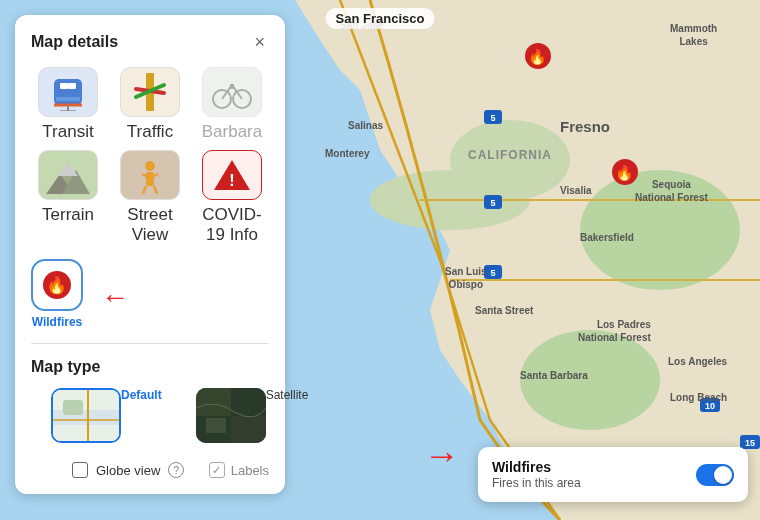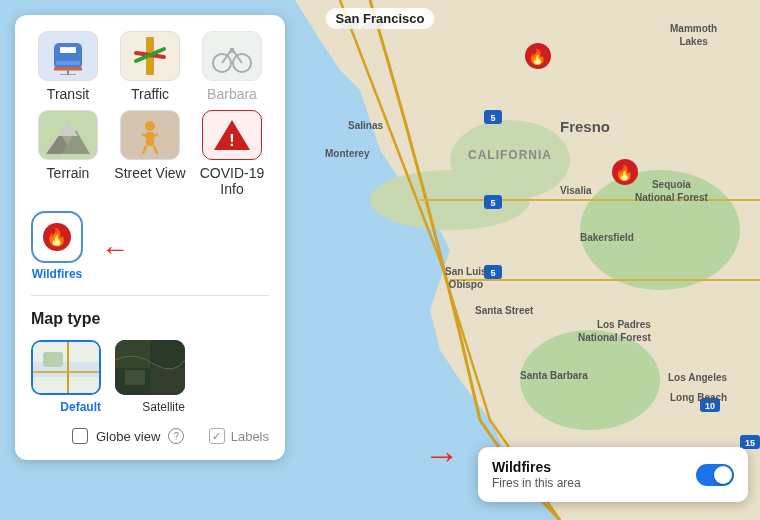--- a/index.html
+++ b/index.html
@@ -73,21 +73,21 @@
       overflow: hidden;
       border: 1px solid #ddd;
       margin-bottom: 5px;
       display: flex;
       align-items: center;
       justify-content: center;
       font-size: 22px;
     }
 
     .map-option-label {
-      font-size: 14px;
+      font-size: 17px;
       color: #333;
       text-align: center;
     }
 
     .wildfires-row {
       display: flex;
       align-items: center;
       gap: 10px;
       margin-bottom: 14px;
     }
@@ -134,23 +134,24 @@
     }
 
     .map-type-grid {
       display: flex;
       gap: 14px;
       margin-bottom: 14px;
     }
 
     .map-type-option {
       display: flex;
-      flex-direction: column;
-      align-items: flex-end;
-      cursor: pointer;
+      flex-direction: row;
+      align-items: flex-start;
+      cursor: pointer;
+      margin-left: 20px;
     }
 
     .map-type-icon {
       width: 70px;
       height: 55px;
       border-radius: 10px;
       overflow: hidden;
       margin-bottom: 5px;
     }
 
@@ -353,21 +354,21 @@
   <div class="map-label" style="top:148px; left:325px;">Monterey</div>
   <div class="map-label" style="top:118px; left:520px; font-size:15px;padding-left:40px;">Fresno</div>
   <div class="map-label" style="top:148px; left:468px; font-size:12px; font-weight:700; color:#888; letter-spacing:1px;">CALIFORNIA</div>
   <div class="map-label" style="top:185px; left:560px;">Visalia</div>
   <div class="map-label" style="top:178px; left:635px; text-align:center; line-height:1.3;">Sequoia<br>National Forest</div>
   <div class="map-label" style="top:232px; left:580px;">Bakersfield</div>
   <div class="map-label" style="top:265px; left:445px; text-align:center; line-height:1.3;">San Luis<br>Obispo</div>
   <div class="map-label" style="top:305px; left:475px;">Santa Street</div>
   <div class="map-label" style="top:318px; left:578px; text-align:right; line-height:1.3;">Los Padres<br>National Forest</div>
   <div class="map-label" style="top:370px; left:520px;">Santa Barbara</div>
-  <div class="map-label" style="top:372px; left:668px;">Los Angeles</div>
+  <div class="map-label" style="top:356px; left:668px;">Los Angeles</div>
   <div class="map-label" style="top:392px; left:670px;">Long Beach</div>
   <div class="map-label" style="top:22px; left:670px; text-align:center; line-height:1.3;">Mammoth<br>Lakes</div>
 
   <div class="fire-marker" style="top:42px; left:524px;">
     <svg width="28" height="28" viewBox="0 0 28 28">
       <circle cx="14" cy="14" r="13" fill="#cc2020"></circle>
       <text x="14" y="20" text-anchor="middle" font-size="15">🔥</text>
     </svg>
   </div>
   <div class="fire-marker" style="top:158px; left:611px;">
@@ -384,20 +385,24 @@
   <div class="wildfire-card">
     <div class="card-text">
       <div class="card-title">Wildfires</div>
       <div class="card-subtitle">Fires in this area</div>
     </div>
     <div class="toggle"></div>
   </div>
 </div>
 
 <div class="panel">
+  <div class="panel-header">
+    <span class="panel-title">Map details</span>
+    <button class="close-btn">×</button>
+  </div>
 
   <div class="map-options-grid">
 
     <div class="map-option">
       <div class="map-option-icon" style="background:#dde6f5;">
         <svg width="44" height="38" viewBox="0 0 44 38">
           <rect x="8" y="6" width="28" height="26" rx="5" fill="#4a7fd4"></rect>
           <rect x="14" y="10" width="8" height="6" rx="1" fill="#fff"></rect>
           <rect x="22" y="10" width="8" height="6" rx="1" fill="#fff"></rect>
           <rect x="10" y="24" width="24" height="4" rx="1" fill="#6699dd"></rect>

